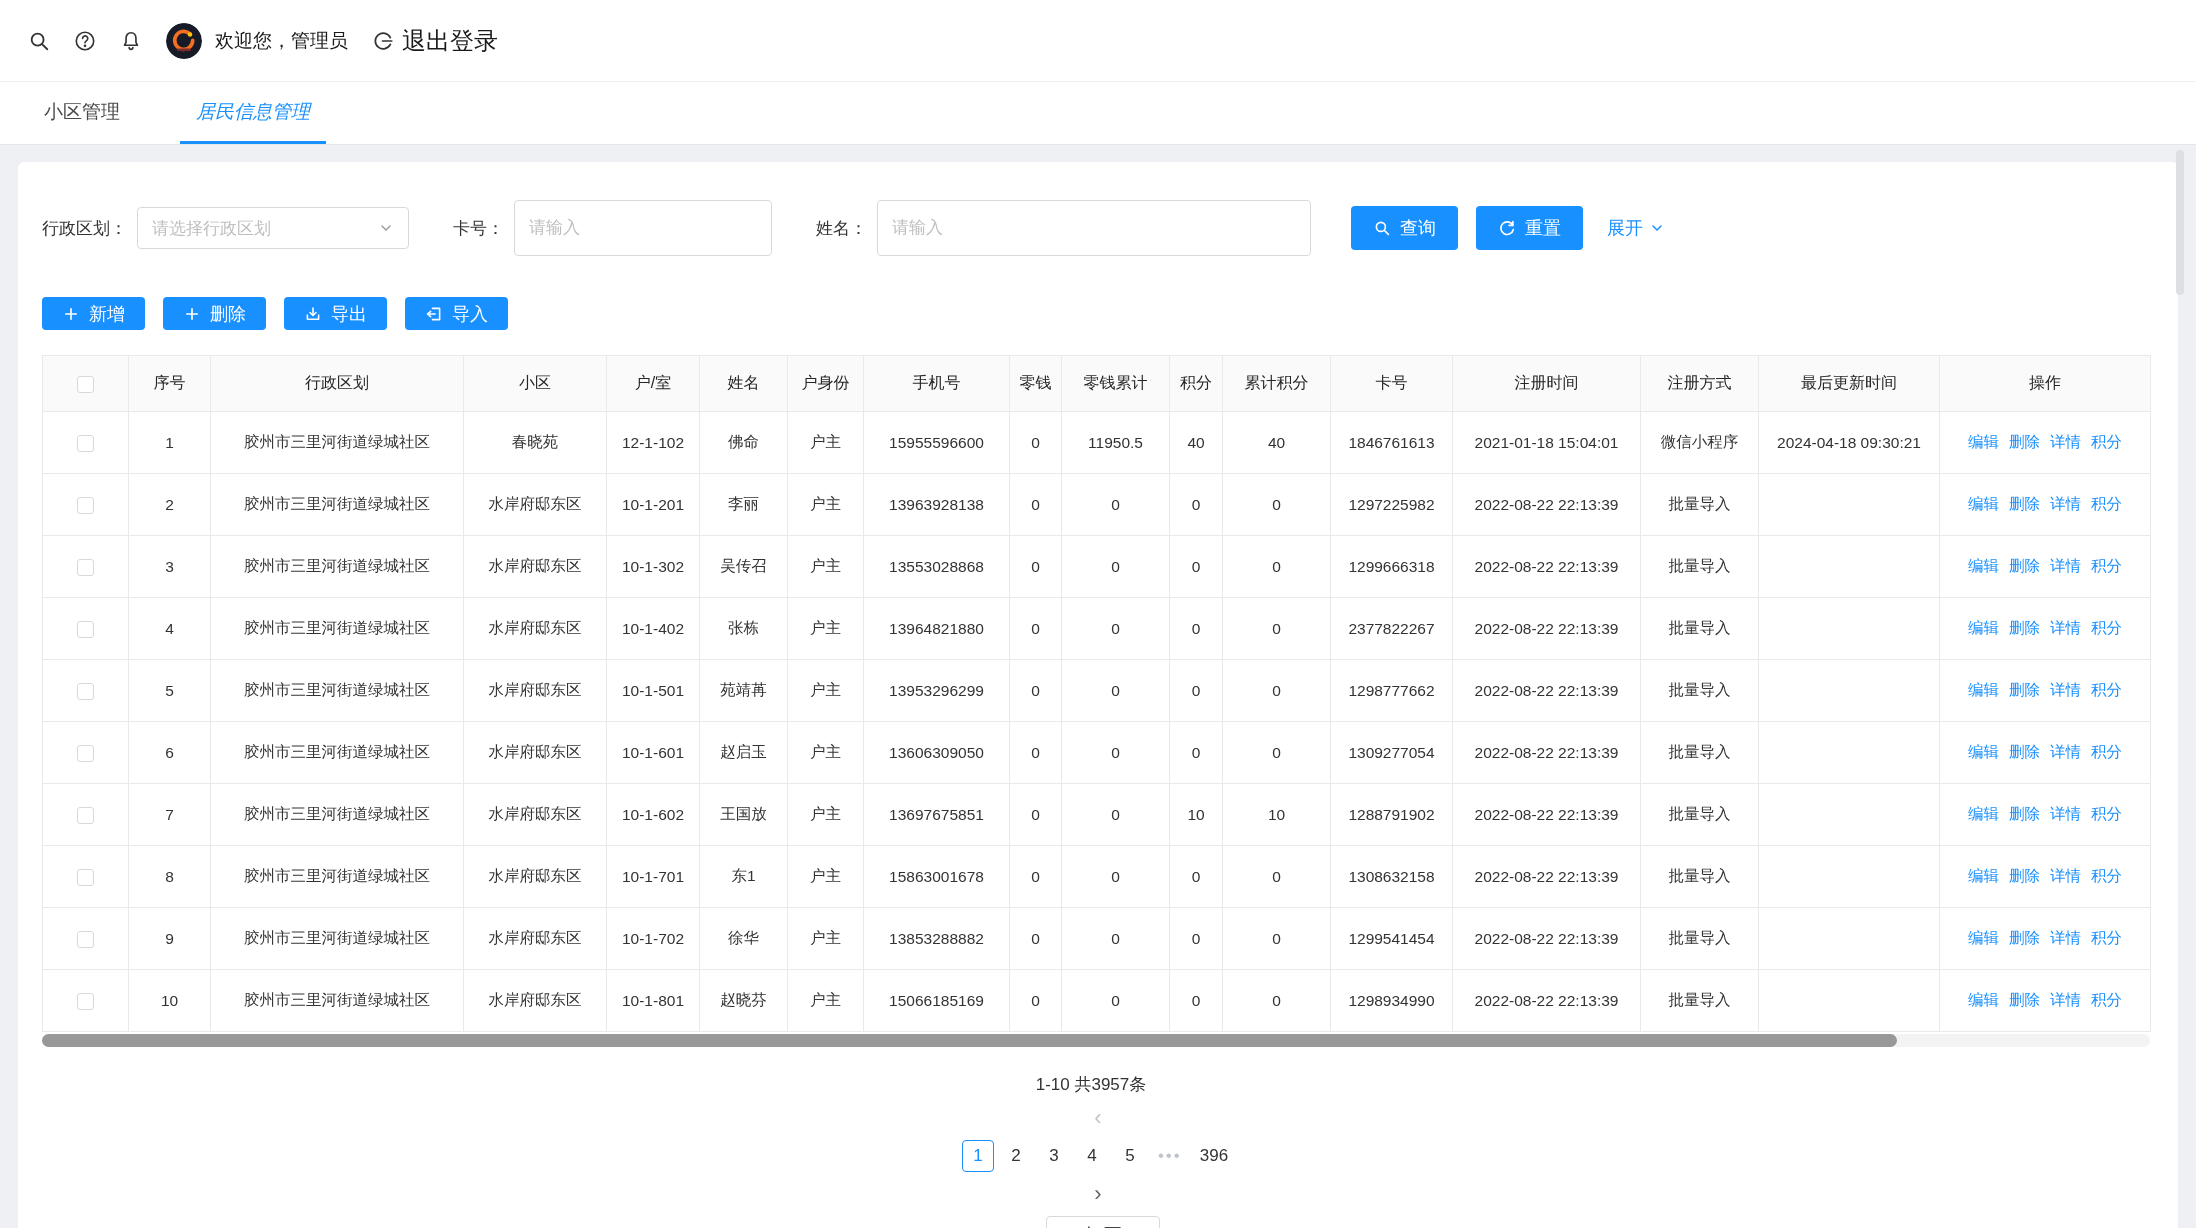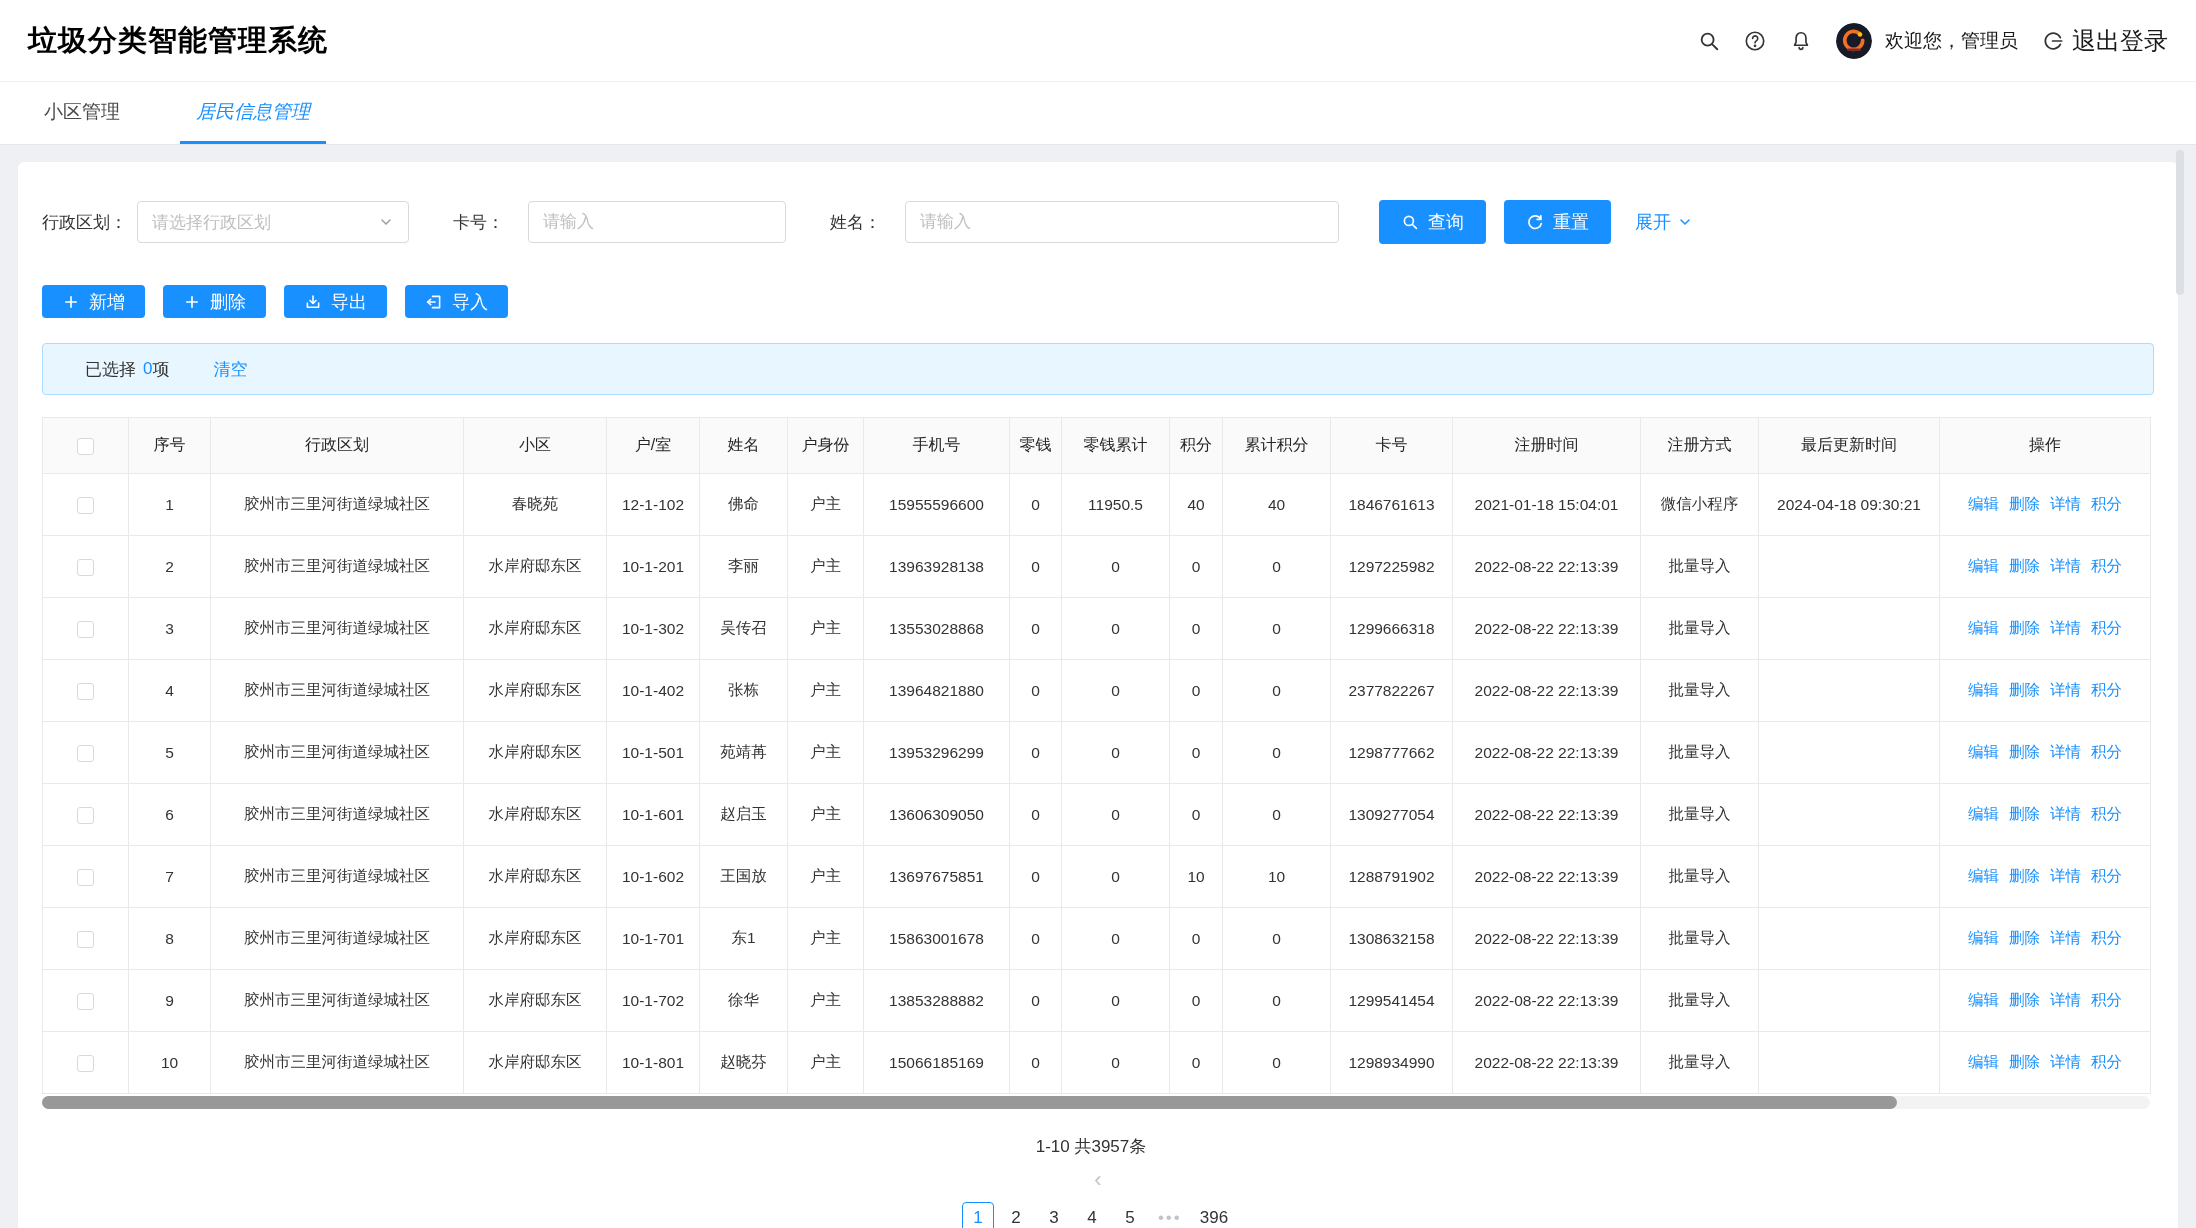--- a/index.html
+++ b/index.html
@@ -44,21 +44,21 @@
   .select {
     margin-left: 10px; width: 272px; height: 42px;
     border: 1px solid #d9d9d9; border-radius: 4px; background: #fff;
     display: flex; align-items: center; justify-content: space-between;
     padding: 0 14px; cursor: pointer;
   }
   .placeholder { color: #bfbfbf; font-size: 17px; }
   .chev { width: 16px; height: 16px; color: #999; flex: none; }
   .chev svg { width: 100%; height: 100%; }
   .f-input {
-    margin-left: 24px; width: 258px; height: 42px;
+    margin-left: 10px; width: 258px; height: 56px;
     border: 1px solid #d9d9d9; border-radius: 4px;
     padding: 0 14px; font-size: 17px; font-family: inherit; color: #333; outline: none;
   }
   .f-input::placeholder { color: #bfbfbf; }
   .f-input.wide { width: 434px; }
   .btn {
     display: inline-flex; align-items: center; gap: 9px;
     background: #1890ff; color: #fff; border: none; border-radius: 4px;
     height: 44px; padding: 0 22px; font-size: 18px; cursor: pointer; font-family: inherit;
     white-space: nowrap;
@@ -117,21 +117,20 @@
   .size-select .chev { width: 14px; height: 14px; color: #bbb; }
   .jump { margin-left: 12px; display: flex; align-items: center; gap: 11px; }
   .jump input { width: 64px; height: 37px; border: 1px solid #d9d9d9; border-radius: 4px; padding: 0 8px; font-size: 17px; outline: none; }
   
   .vscroll-thumb { position: absolute; right: 12px; top: 150px; width: 8px; height: 145px; background: #dcdfe3; border-radius: 4px; }
 </style>
 </head>
 <body>
 
 <header class="topbar">
-  <div class="app-title">垃圾分类智能管理系统</div>
   <div class="topbar-right">
     <span class="tb-icon">
       <svg viewBox="0 0 24 24" fill="none" stroke="currentColor" stroke-width="2" stroke-linecap="round">
           <circle cx="10.5" cy="10.5" r="6.5"></circle>
           <line x1="15.6" y1="15.6" x2="21" y2="21"></line>
         </svg>
     </span>
     <span class="tb-icon">
       <svg viewBox="0 0 24 24" fill="none" stroke="currentColor" stroke-width="1.8" stroke-linecap="round">
           <circle cx="12" cy="12" r="9.5"></circle>
@@ -240,26 +239,20 @@
       <button class="btn">
         <svg viewBox="0 0 24 24" fill="none" stroke="currentColor" stroke-width="2.1" stroke-linecap="round" stroke-linejoin="round">
             <polyline points="10,4.5 19.5,4.5 19.5,19.5 10,19.5"></polyline>
             <line x1="3.5" y1="12" x2="13.5" y2="12"></line>
             <polyline points="7.5,8.5 3.5,12 7.5,15.5"></polyline>
           </svg>
         <span>导入</span>
       </button>
     </div>
 
-    <div class="banner">
-      <span>已选择</span>
-      <span class="count">0</span>
-      <span>项</span>
-      <span class="clear">清空</span>
-    </div>
 
     <div class="table-wrap">
       <table>
         <colgroup>
           <col style="width:86px">
             <col style="width:82px">
             <col style="width:253px">
             <col style="width:143px">
           <col style="width:93px">
             <col style="width:88px">

